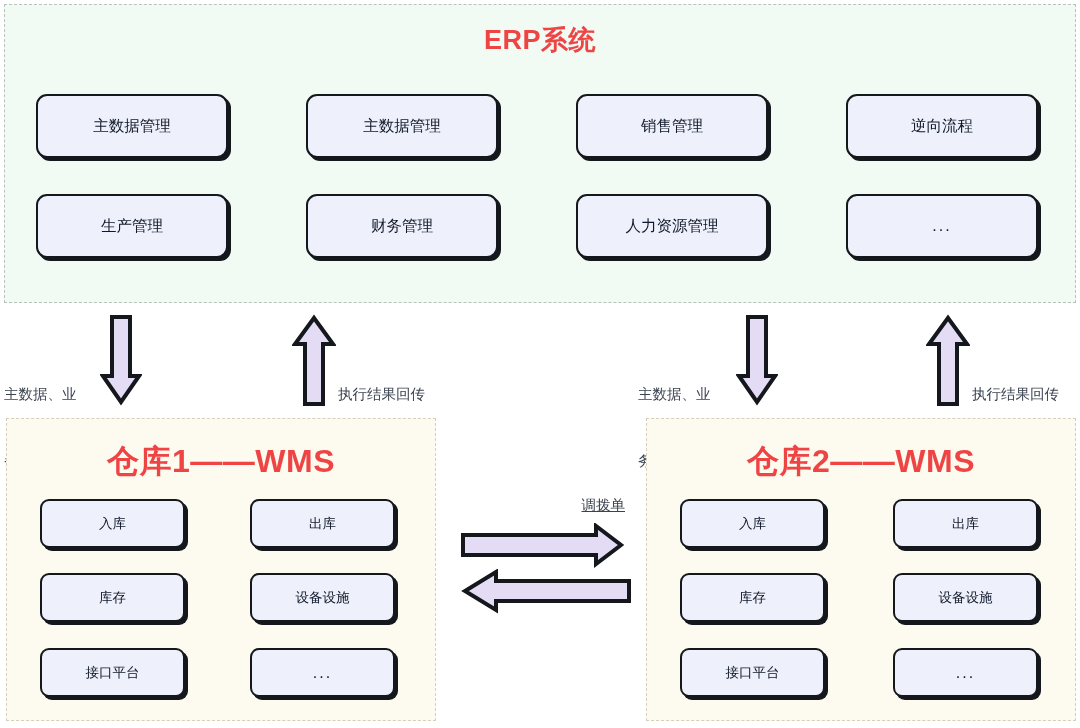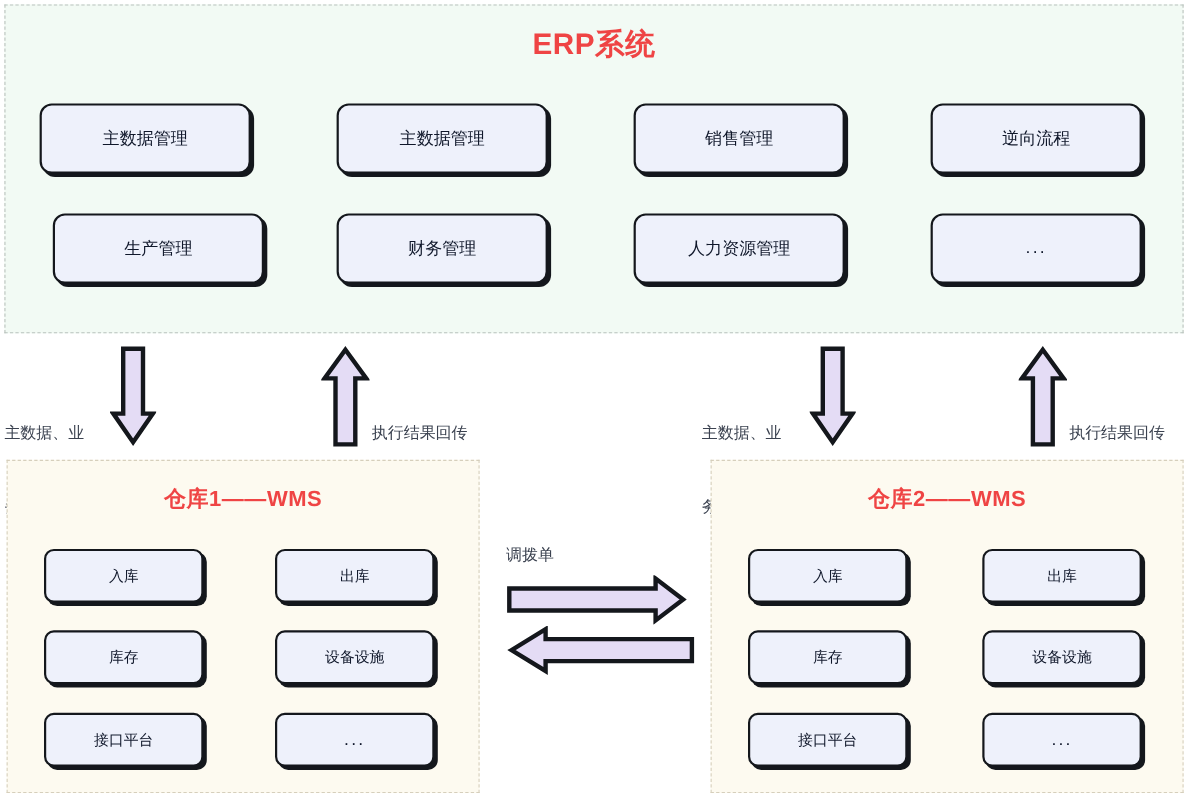--- a/index.html
+++ b/index.html
@@ -45,21 +45,21 @@
     position: absolute;
     left: 0;
     width: 100%;
     text-align: center;
     font-weight: bold;
     color: #ef4444;
     letter-spacing: .5px;
     white-space: nowrap;
   }
   .zone-erp .zone-title { top: 17px; font-size: 27px; }
-  .zone-wh  .zone-title { top: 21px; font-size: 20px; }
+  .zone-wh  .zone-title { top: 21px; font-size: 32px; }
 
   
   .mod {
     position: absolute;
     box-sizing: border-box;
     background: #eef1fb;
     border: 2.2px solid #14171c;
     border-radius: 9px;
     box-shadow: 3px 3px 0 0 #14171c;
     display: flex;
@@ -84,21 +84,21 @@
   .mod .dots { letter-spacing: 2px; font-size: 16px; }
 
   
   .flow-label {
     position: absolute;
     font-size: 14.5px;
     line-height: 1.55;
     color: #3b4250;
     white-space: pre;
   }
-  .flow-label.center { text-align: left; white-space: nowrap; }
+  .flow-label.center { text-align: right; white-space: nowrap; text-decoration: underline; }
 
   
   .arrow {
     position: absolute;
   }
   .arrow svg { display: block; }
 </style>
 </head>
 <body>
 
@@ -114,21 +114,21 @@
   <div class="mod mod-erp" style="left:306px; top:94px;">
     <span>主数据管理</span>
   </div>
   <div class="mod mod-erp" style="left:576px; top:94px;">
     <span>销售管理</span>
   </div>
   <div class="mod mod-erp" style="left:846px; top:94px;">
     <span>逆向流程</span>
   </div>
 
-  <div class="mod mod-erp" style="left:48px;  top:194px;font-family:Liberation Serif, serif;">
+  <div class="mod mod-erp" style="left:36px;  top:194px;font-family:Liberation Serif, serif;">
     <span>生产管理</span>
   </div>
   <div class="mod mod-erp" style="left:306px; top:194px;">
     <span>财务管理</span>
   </div>
   <div class="mod mod-erp" style="left:576px; top:194px;">
     <span>人力资源管理</span>
   </div>
   <div class="mod mod-erp" style="left:846px; top:194px;">
     <span class="dots">...</span>

